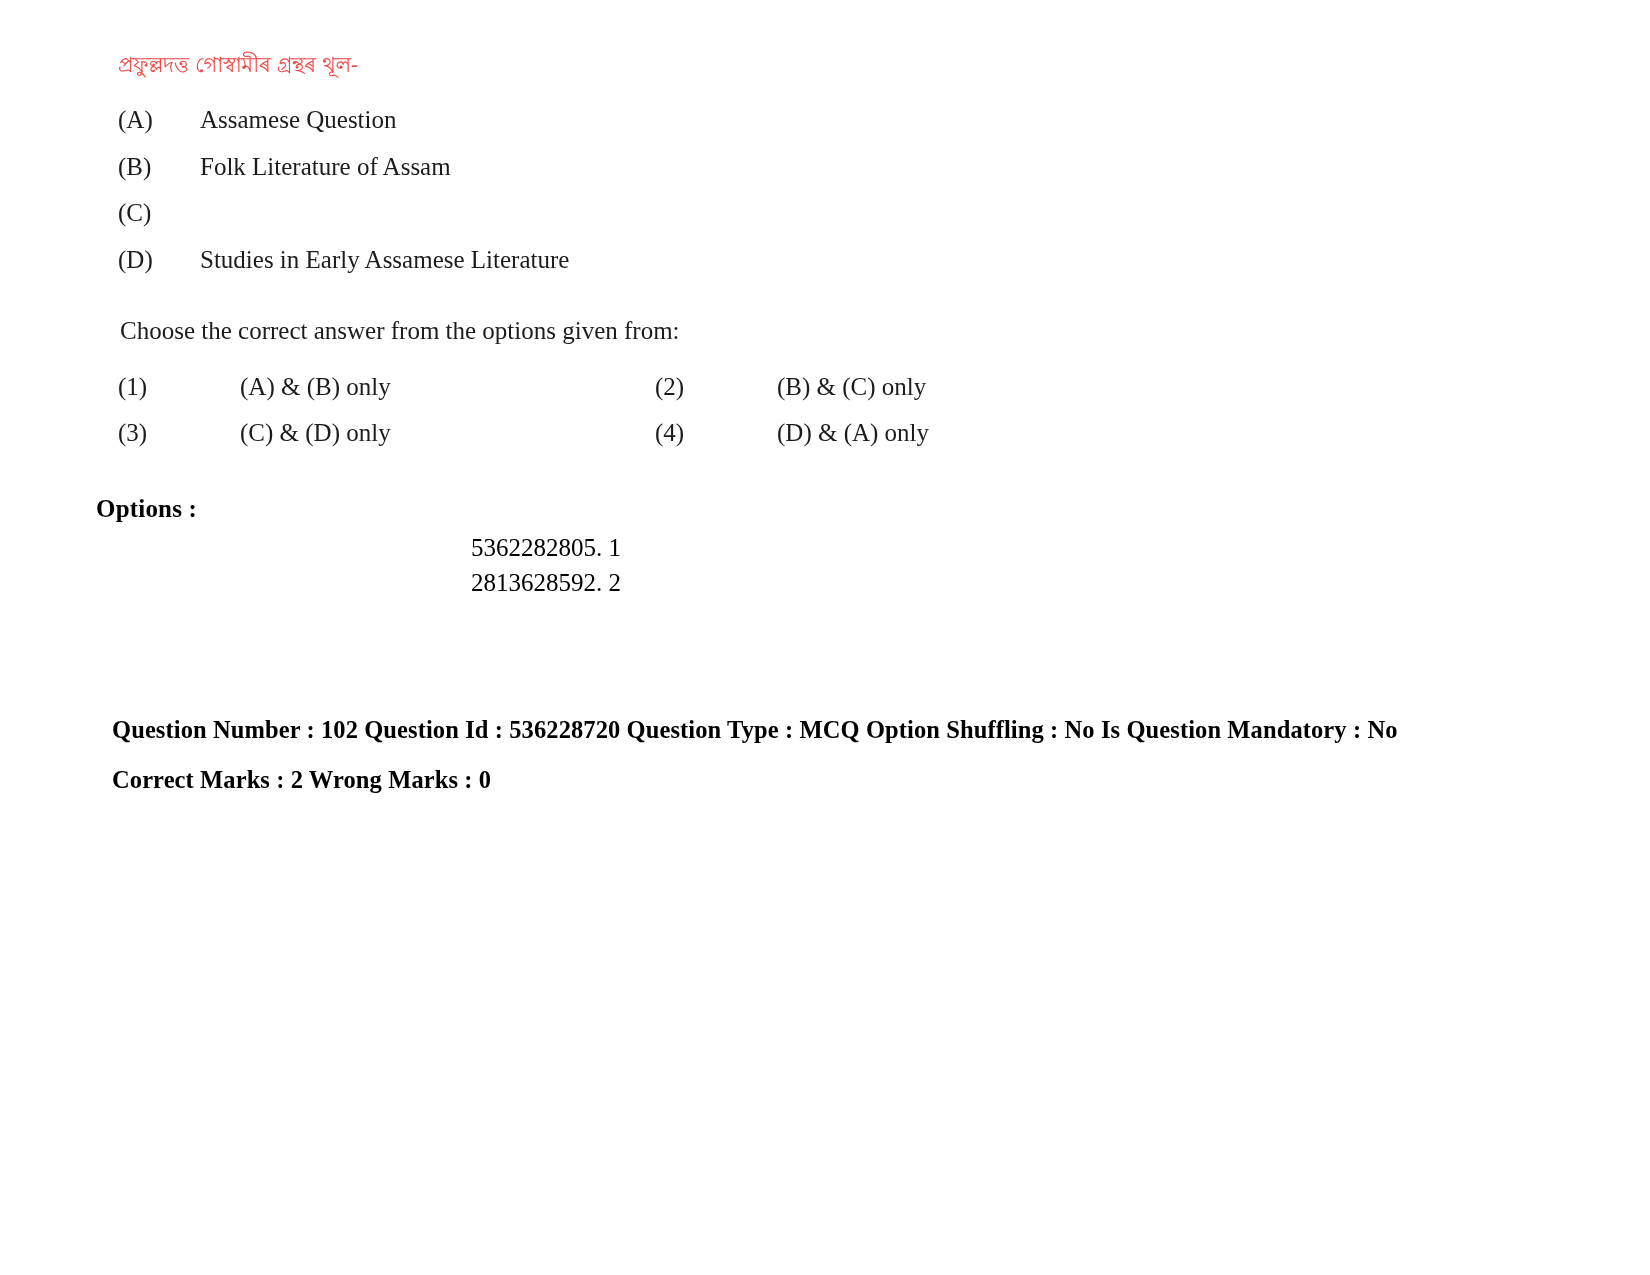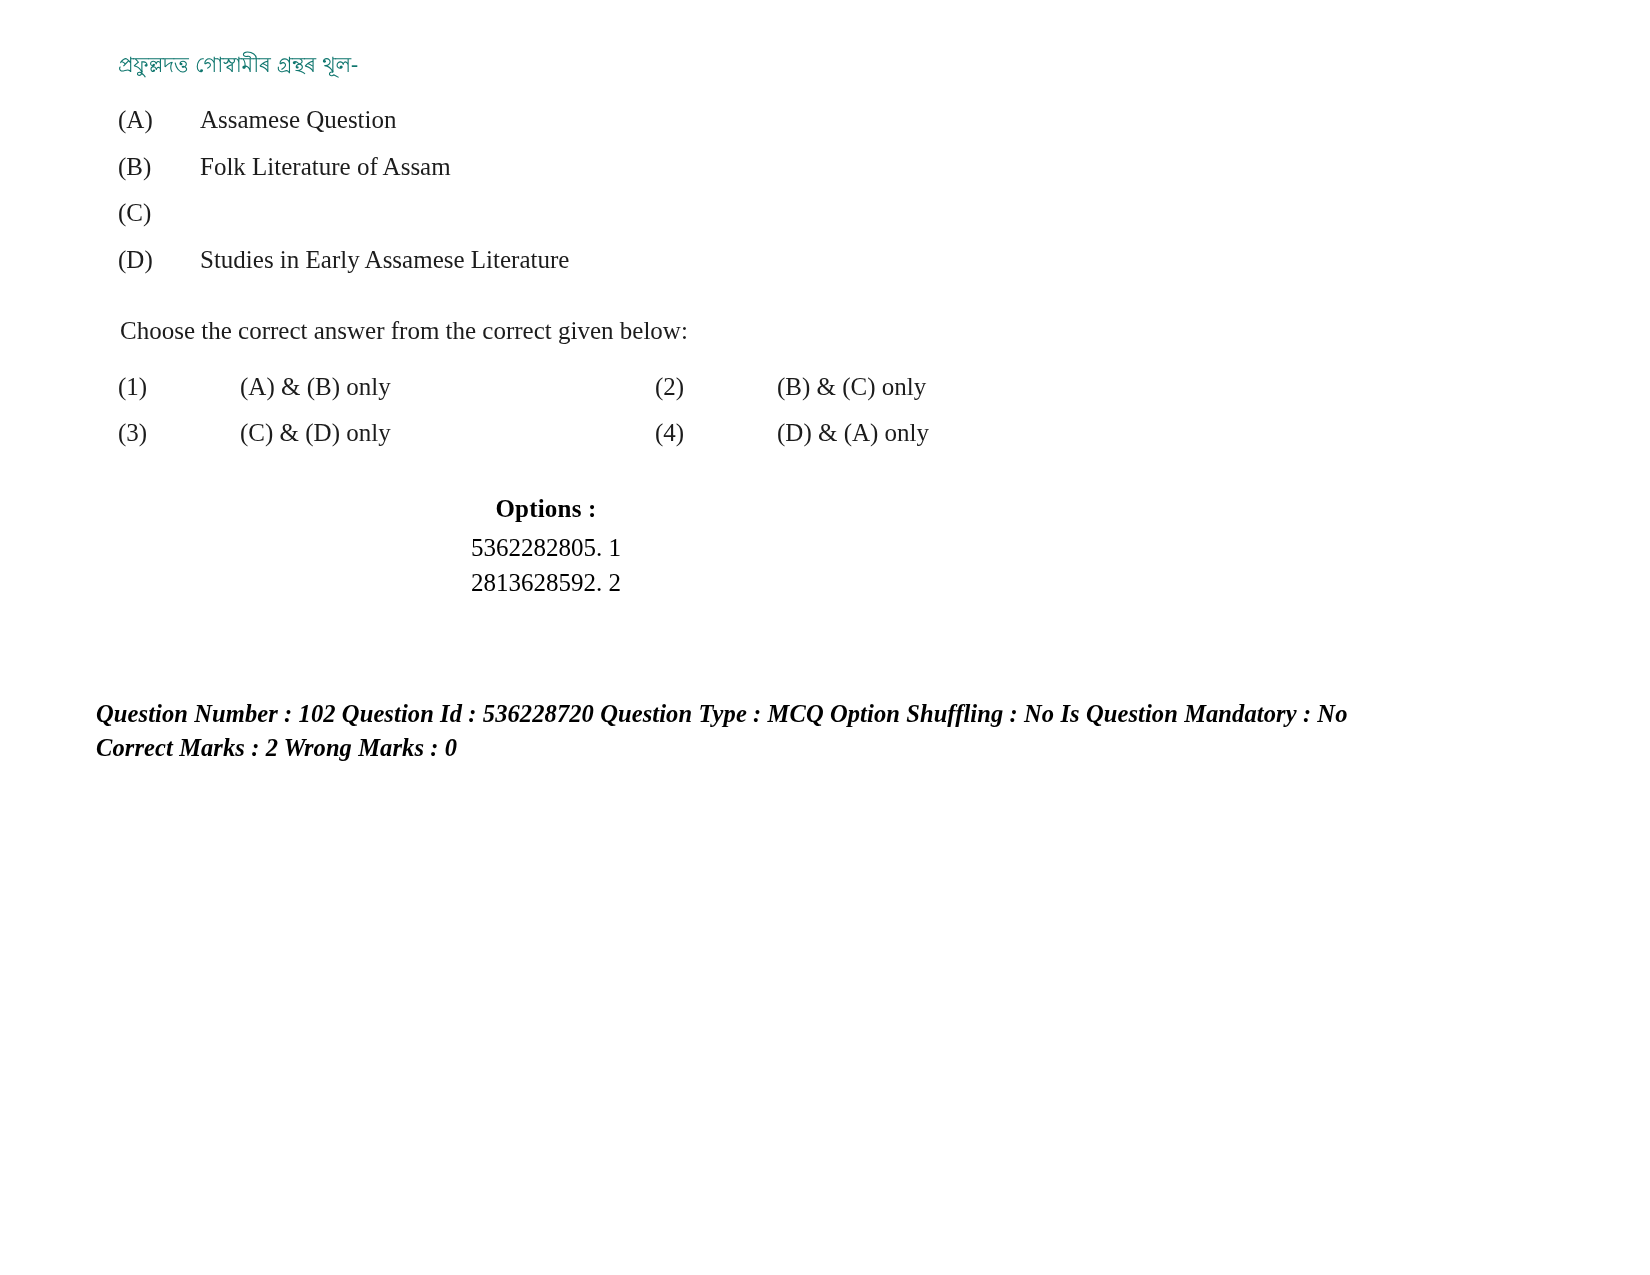--- a/index.html
+++ b/index.html
@@ -28,21 +28,21 @@
     font-family: "Liberation Serif", "DejaVu Serif", serif;
     color: #1a1a1a;
     -webkit-font-smoothing: none;
     text-rendering: optimizeLegibility;
   }
 
   .q-stem {
     font-family: "DejaVu Sans", "Liberation Sans", sans-serif;
     font-size: 21px;
     line-height: 1.3;
-    color: #0f766e;
+    color: #ef4444;
     margin: 0 0 26px 0;
     letter-spacing: -0.3px;
     white-space: nowrap;
   }
 
   .stmt-row {
     display: flex;
     align-items: baseline;
     margin-bottom: 17px;
     font-size: 25px;
@@ -92,44 +92,42 @@
     left: 96px;
     top: 492px;
     width: 900px;
   }
   .options-label {
     font-size: 25px;
     font-weight: bold;
     line-height: 1.35;
     margin: 0 0 4px 0;
     letter-spacing: 0.2px;
-    text-align: center;
   }
   .option-id-line {
     font-size: 25px;
     line-height: 1.32;
     margin: 0;
     padding: 1px 0;
     text-align: center;
   }
 
   
   .meta-block {
     position: absolute;
     left: 96px;
     top: 697px;
     width: 1450px;
   }
   .meta-line {
     font-size: 24.5px;
     font-weight: bold;
     line-height: 1.38;
-    margin: 0;
+    margin: 16px;
     letter-spacing: 0.1px;
-    font-style: italic;
   }
 </style>
 </head>
 <body>
 
 <div class="scan-block scan-text">
 
   <div class="q-stem">প্ৰফুল্লদত্ত গোস্বামীৰ গ্ৰন্থৰ থূল-</div>
 
   <div>
@@ -143,21 +141,21 @@
     </div>
     <div class="stmt-row">
       <span class="stmt-tag">(C)</span>
     </div>
     <div class="stmt-row">
       <span class="stmt-tag">(D)</span>
       <span class="stmt-text">Studies in Early Assamese Literature</span>
     </div>
   </div>
 
-  <div class="choose-line">Choose the correct answer from the correct given below:</div>
+  <div class="choose-line">Choose the correct answer from the options given from:</div>
 
   <div class="choice-grid">
     <div class="choice-row">
       <div class="choice-cell col1">
         <span class="choice-num">(1)</span>
         <span class="choice-text">(A) &amp; (B) only</span>
       </div>
       <div class="choice-cell col2">
         <span class="choice-num">(2)</span>
         <span class="choice-text">(B) &amp; (C) only</span>

